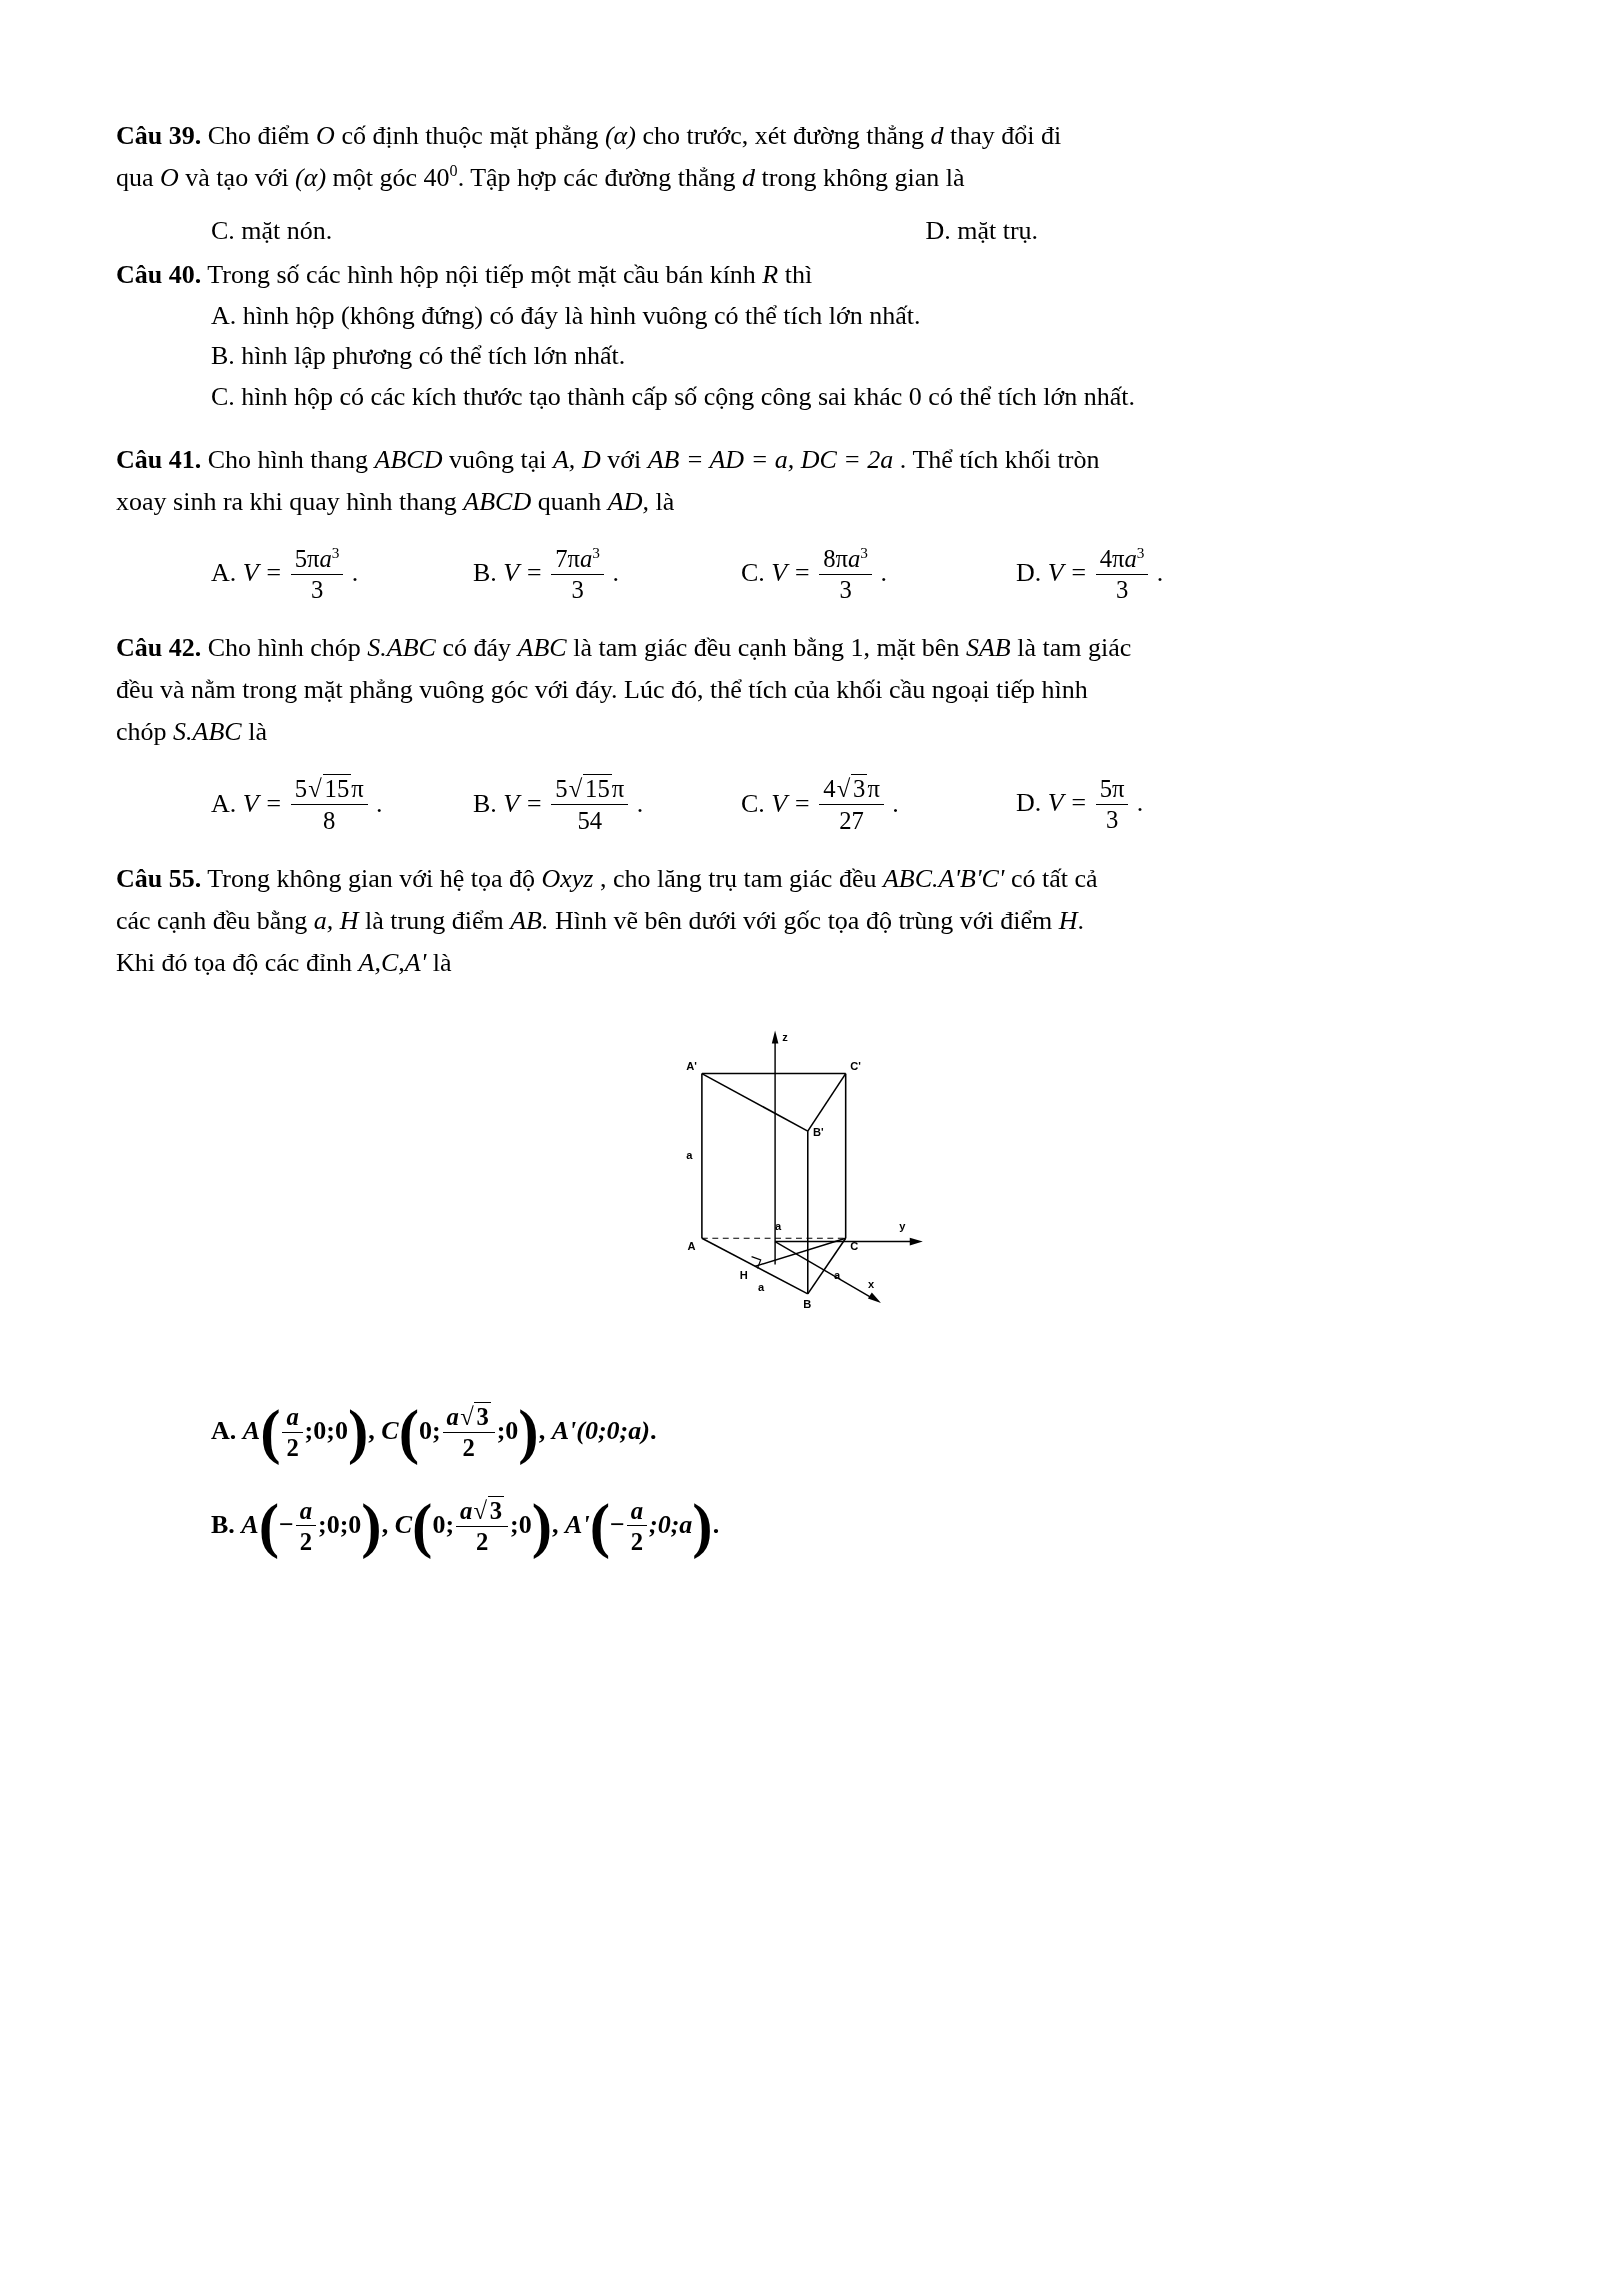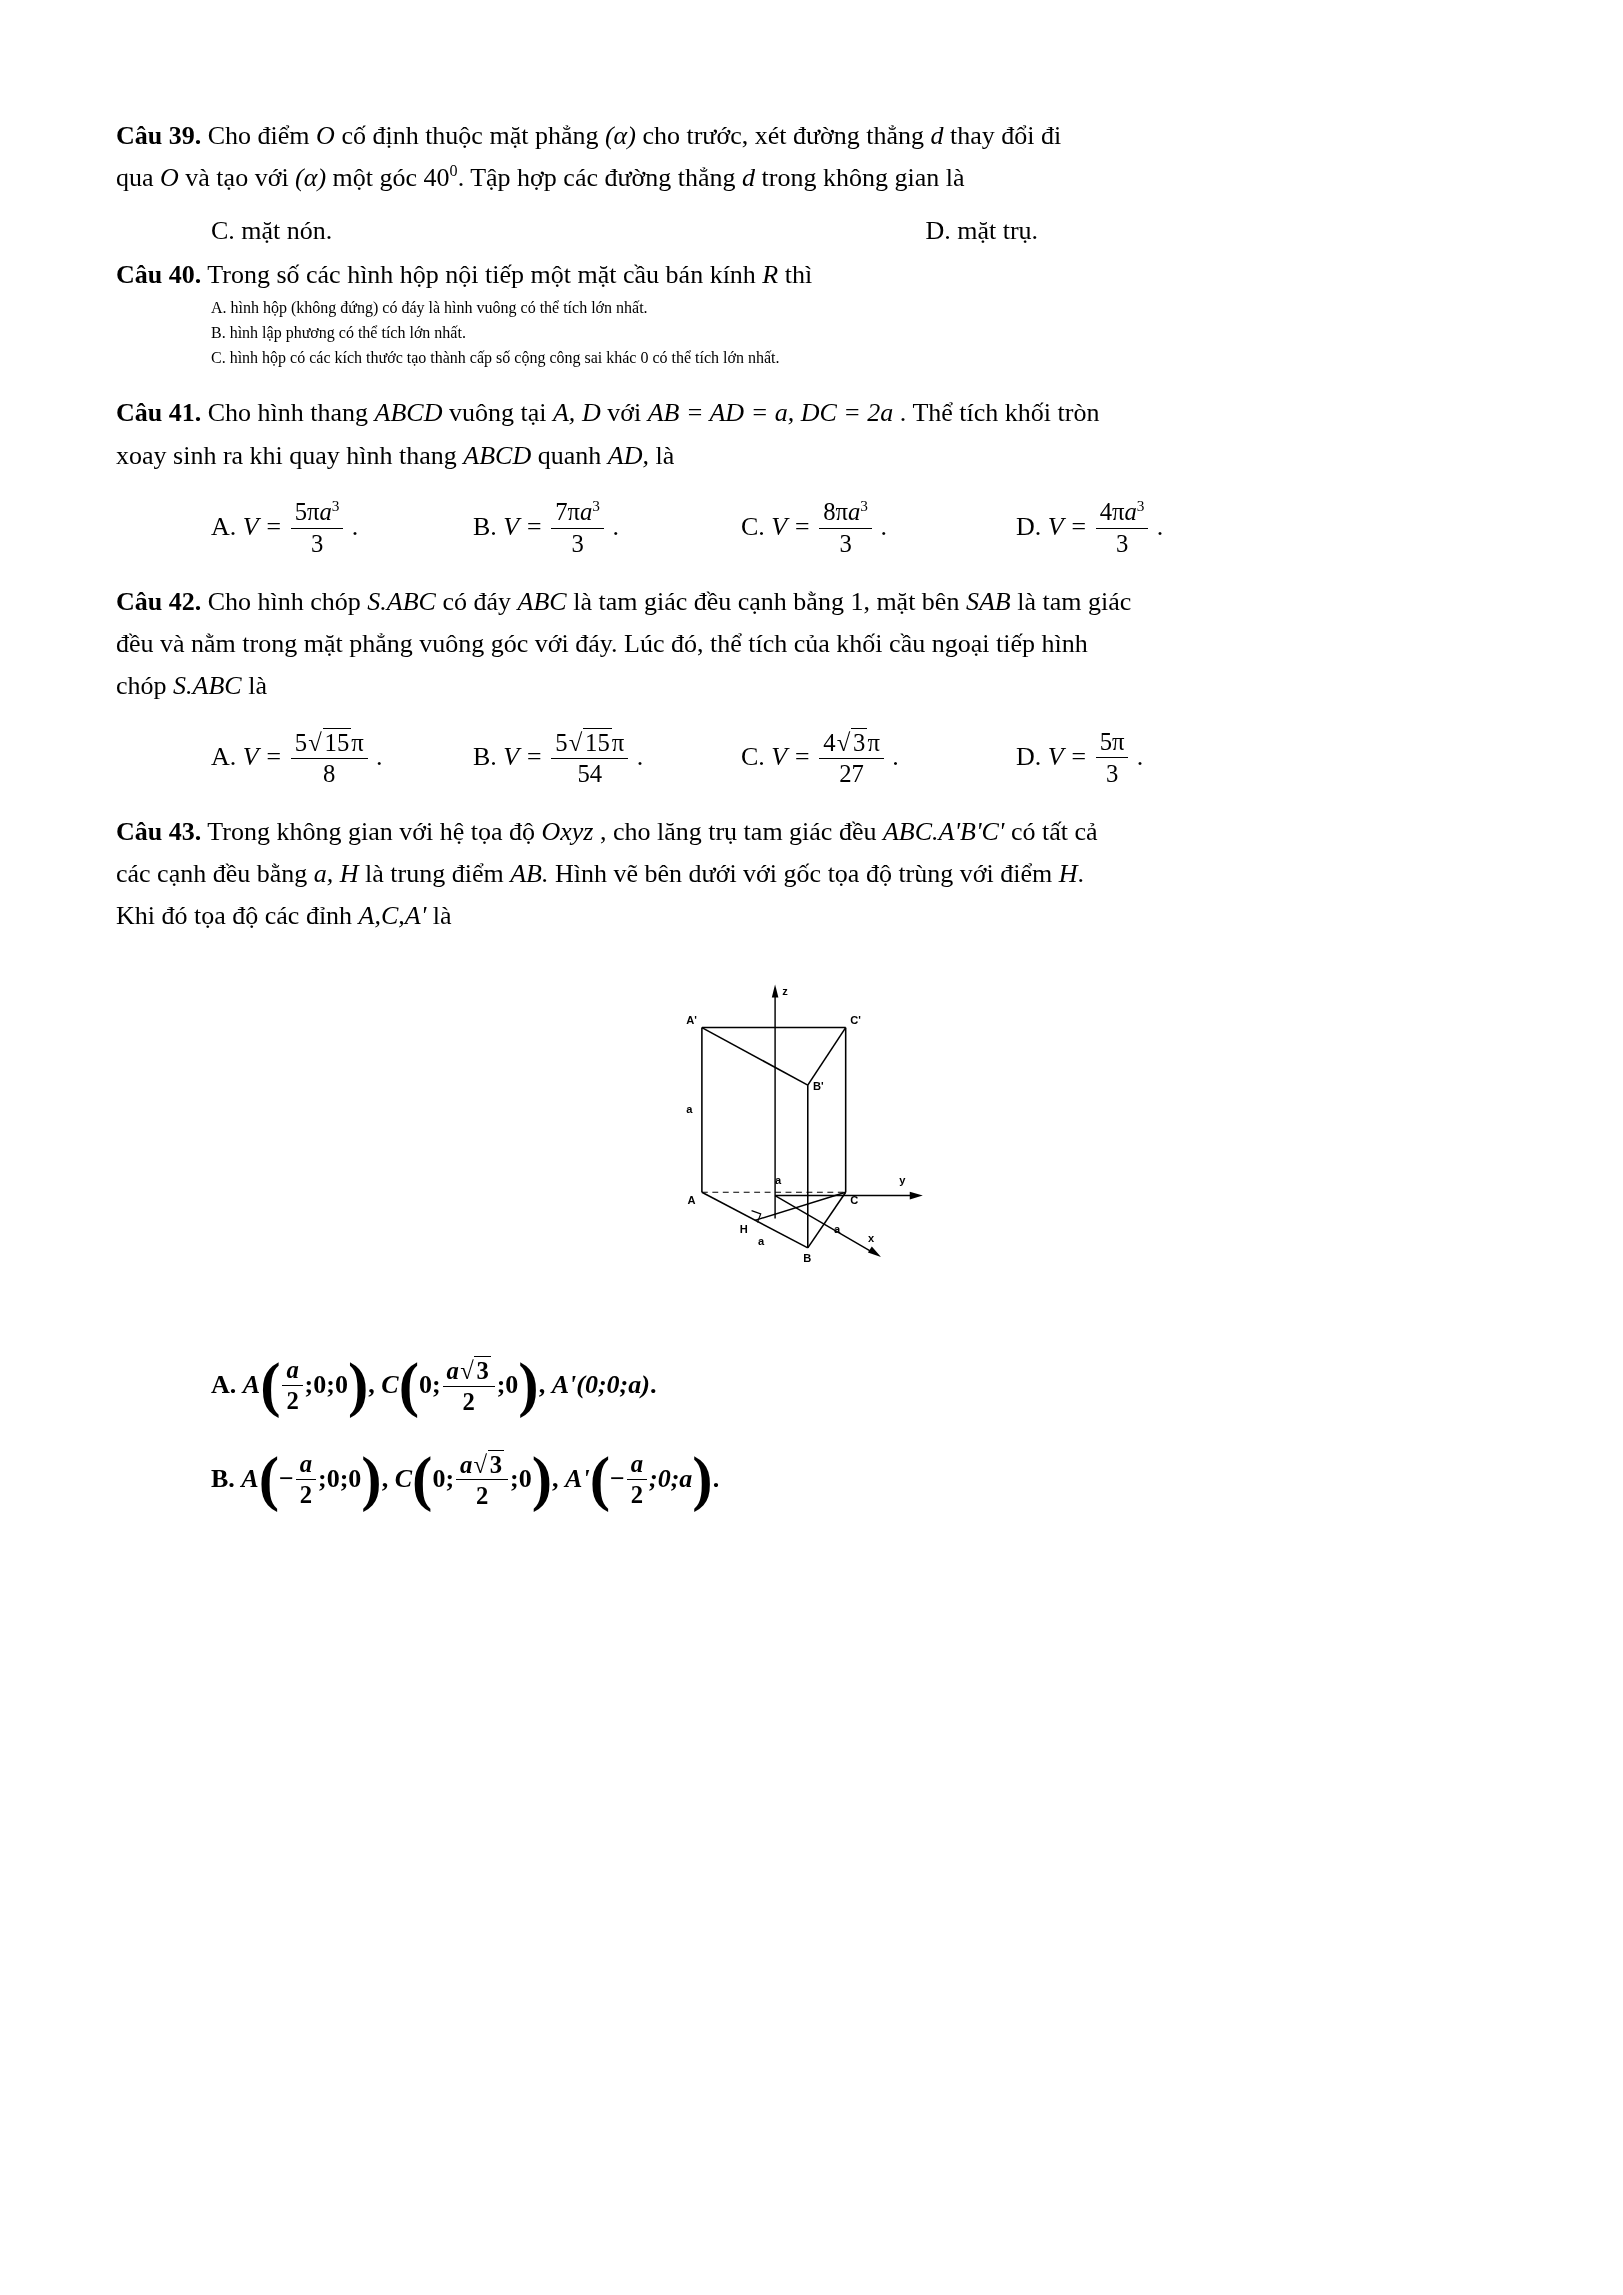--- a/index.html
+++ b/index.html
@@ -40,21 +40,21 @@
     display: flex;
     margin-left: 95px;
     font-size: 26px;
     line-height: 1.55;
   }
   .opts-2col .col {
     width: 55%;
   }
   .opt-line {
     margin-left: 95px;
-    font-size: 16px;
+    font-size: 26px;
     line-height: 1.55;
   }
   .spacer-sm { height: 11.8px; }
   .spacer-md { height: 22px; }
   .spacer-lg { height: 34px; }
 
   
   .frac {
     display: inline-block;
     vertical-align: middle;
@@ -283,21 +283,21 @@
           <span class="num">5π</span>
           <span class="den">3</span>
         </span>
         <span>.</span>
       </div>
     </div>
 
     <div class="spacer-md"></div>
 
     <div class="para">
-      <span class="q-label">Câu 43.</span>
+      <span class="q-label">Câu 55.</span>
       <span>Trong không gian với hệ tọa độ</span>
       <span class="it">Oxyz</span>
       <span>, cho lăng trụ tam giác đều</span>
       <span class="it">ABC.A'B'C'</span>
       <span>có tất cả</span>
       <br>
       <span>các cạnh đều bằng</span>
       <span class="it">a,</span>
       <span class="it">H</span>
       <span>là trung điểm</span>

